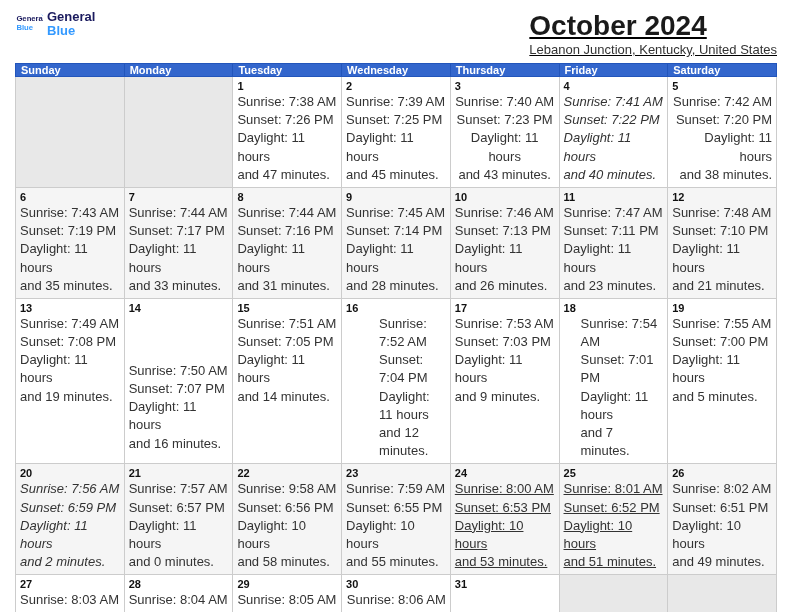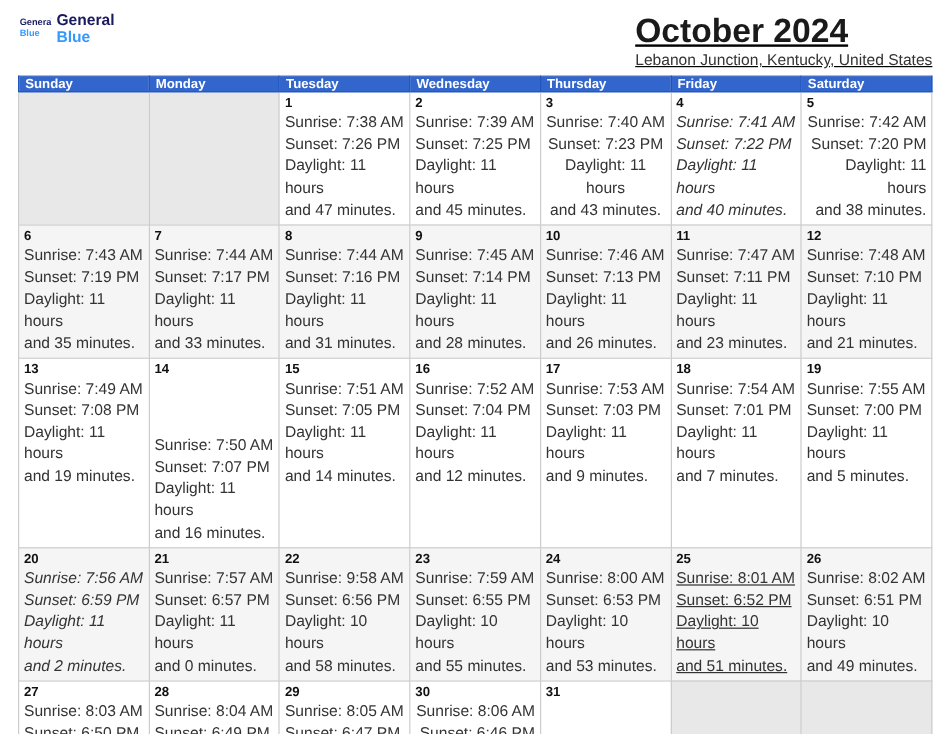--- a/index.html
+++ b/index.html
@@ -232,35 +232,35 @@
           </td>
           <td>
             <span class="day-num">15</span>
             <div class="day-info" style="white-space: pre-line;">Sunrise: 7:51 AM
 Sunset: 7:05 PM
 Daylight: 11 hours
 and 14 minutes.</div>
           </td>
           <td>
             <span class="day-num">16</span>
-            <div class="day-info" style="white-space: pre-line;">Sunrise: 7:52 AM
+            <div class="day-info" style="white-space: pre-line; margin-left: 33px;">Sunrise: 7:52 AM
 Sunset: 7:04 PM
 Daylight: 11 hours
 and 12 minutes.</div>
           </td>
           <td>
             <span class="day-num">17</span>
             <div class="day-info" style="white-space: pre-line;">Sunrise: 7:53 AM
 Sunset: 7:03 PM
 Daylight: 11 hours
 and 9 minutes.</div>
           </td>
           <td>
             <span class="day-num">18</span>
-            <div class="day-info" style="white-space: pre-line;">Sunrise: 7:54 AM
+            <div class="day-info" style="white-space: pre-line; margin-left: 17px;">Sunrise: 7:54 AM
 Sunset: 7:01 PM
 Daylight: 11 hours
 and 7 minutes.</div>
           </td>
           <td>
             <span class="day-num">19</span>
             <div class="day-info" style="white-space: pre-line;">Sunrise: 7:55 AM
 Sunset: 7:00 PM
 Daylight: 11 hours
 and 5 minutes.</div>
@@ -290,21 +290,21 @@
           </td>
           <td>
             <span class="day-num">23</span>
             <div class="day-info" style="white-space: pre-line;">Sunrise: 7:59 AM
 Sunset: 6:55 PM
 Daylight: 10 hours
 and 55 minutes.</div>
           </td>
           <td>
             <span class="day-num">24</span>
-            <div class="day-info" style="white-space: pre-line;">Sunrise: 8:00 AM
+            <div class="day-info" style="white-space: pre-line; text-decoration: underline;">Sunrise: 8:00 AM
 Sunset: 6:53 PM
 Daylight: 10 hours
 and 53 minutes.</div>
           </td>
           <td>
             <span class="day-num">25</span>
             <div class="day-info" style="white-space: pre-line; text-decoration: underline;">Sunrise: 8:01 AM
 Sunset: 6:52 PM
 Daylight: 10 hours
 and 51 minutes.</div>

